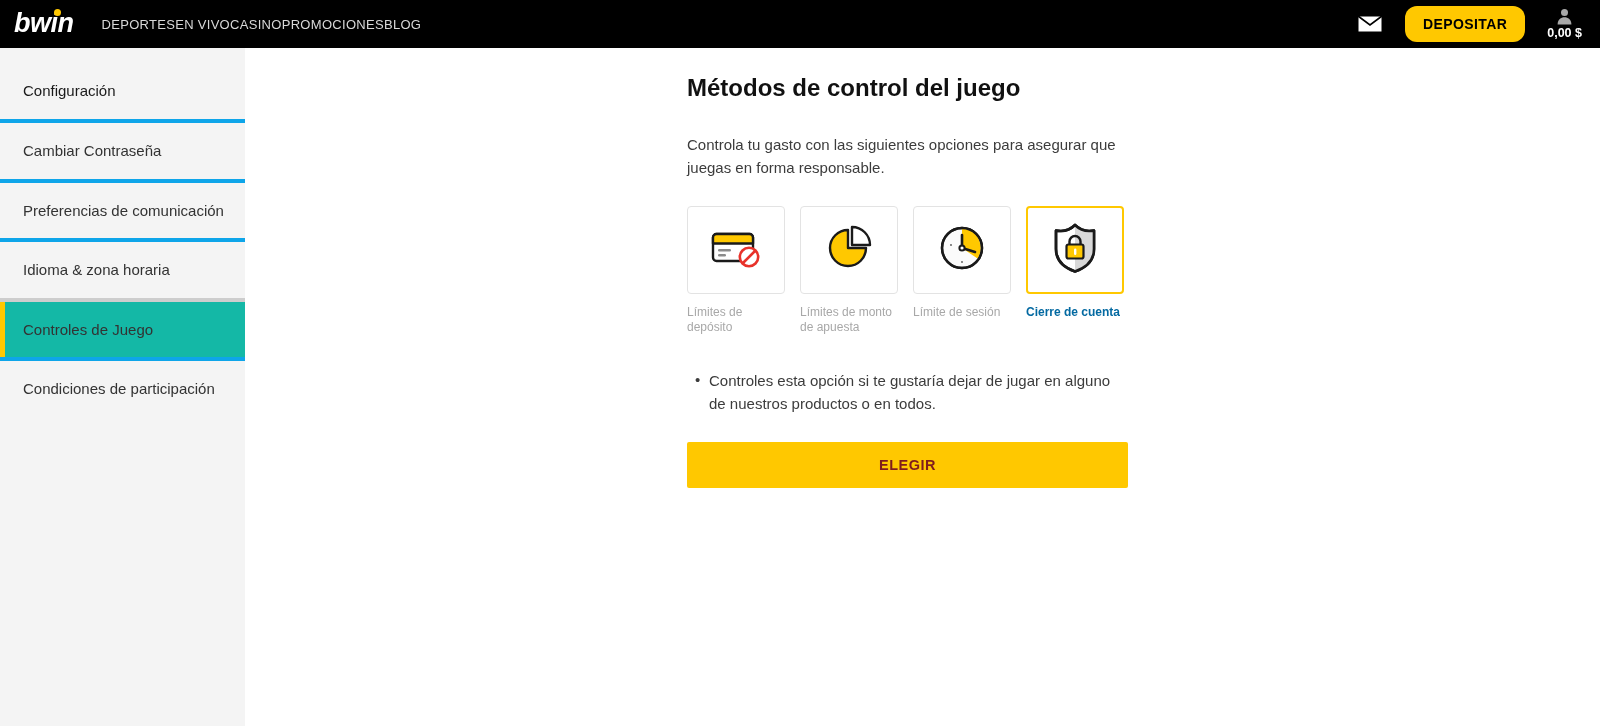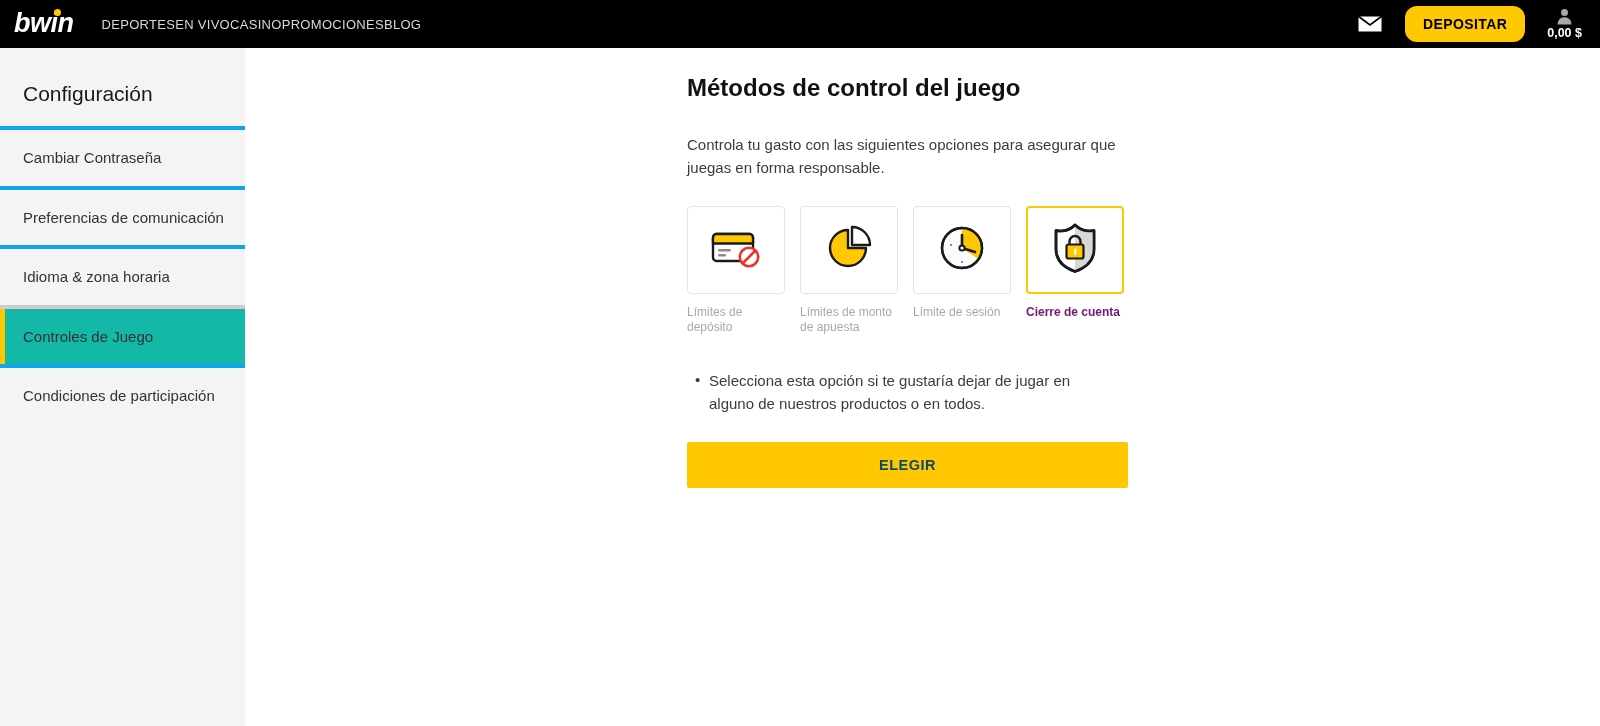--- a/index.html
+++ b/index.html
@@ -93,21 +93,21 @@
   .body-wrap { display: flex; height: 678px; }
 
   .sidebar {
     width: 245px;
     background: #f4f4f4;
     flex-shrink: 0;
     padding-top: 16px;
   }
 
   .sidebar-title {
-    font-size: 21px;
+    font-size: 15px;
     color: #1a1a1a;
     padding: 18px 0 20px 23px;
     font-weight: 400;
   }
 
   .side-item {
     position: relative;
     padding: 18px 20px 18px 23px;
     font-size: 15px;
     color: #333333;
@@ -170,21 +170,21 @@
   }
   .card.selected { border: 2px solid #ffc800; }
 
   .card-label {
     text-align: left;
     font-size: 12px;
     line-height: 1.22;
     color: #a8a8a8;
     margin-top: 11px;
   }
-  .card-label.selected { color: #701a75; font-weight: 700; }
+  .card-label.selected { color: #0369a1; font-weight: 700; }
 
   .bullets {
     margin-top: 36px;
     padding-left: 22px;
     list-style: none;
   }
   .bullets li {
     position: relative;
     font-size: 15px;
     color: #3c3c3c;
@@ -204,21 +204,21 @@
     display: block;
     width: 441px;
     margin-top: 26px;
     background: #ffc800;
     border: none;
     border-radius: 2px;
     padding: 15px 0;
     font-size: 14.5px;
     font-weight: 700;
     letter-spacing: 0.5px;
-    color: #0c4a6e;
+    color: #7f1d1d;
     cursor: pointer;
     font-family: "Liberation Sans", sans-serif;
   }
 </style>
 </head>
 <body>
 
 <div class="header">
 
   <div class="logo">
@@ -336,20 +336,20 @@
                 <rect x="23" y="26.5" width="2.4" height="6.5" rx="1.2" fill="#ffffff"></rect>
               </svg>
             </span>
           </div>
           <div class="card-label selected">Cierre de cuenta</div>
         </div>
 
       </div>
 
       <ul class="bullets">
-        <li>Selecciona esta opción si te gustaría dejar de jugar en alguno de nuestros productos o en todos.</li>
+        <li>Controles esta opción si te gustaría dejar de jugar en alguno de nuestros productos o en todos.</li>
       </ul>
 
       <button class="choose-btn">ELEGIR</button>
 
     </div>
   </main>
 </div>
 
 </body></html>

